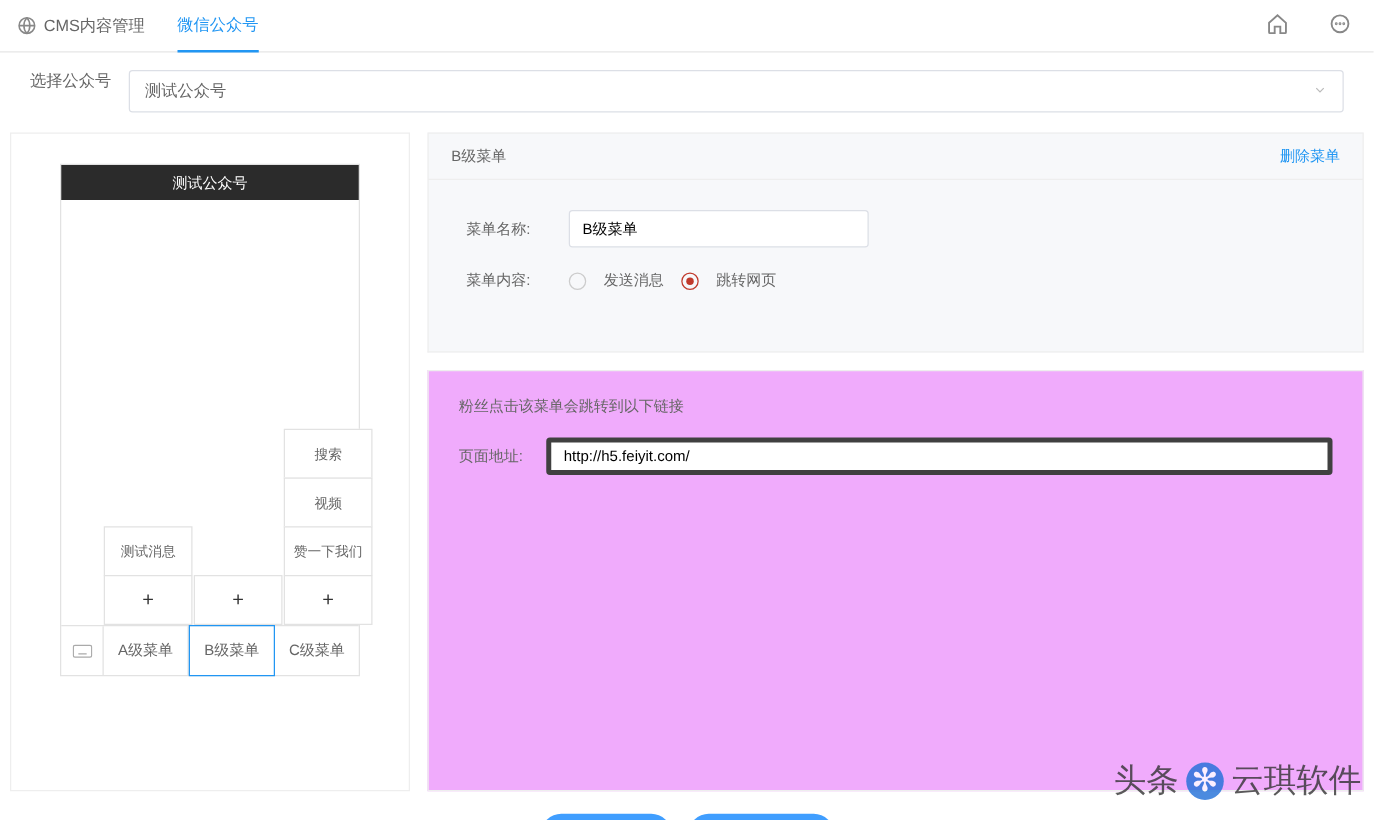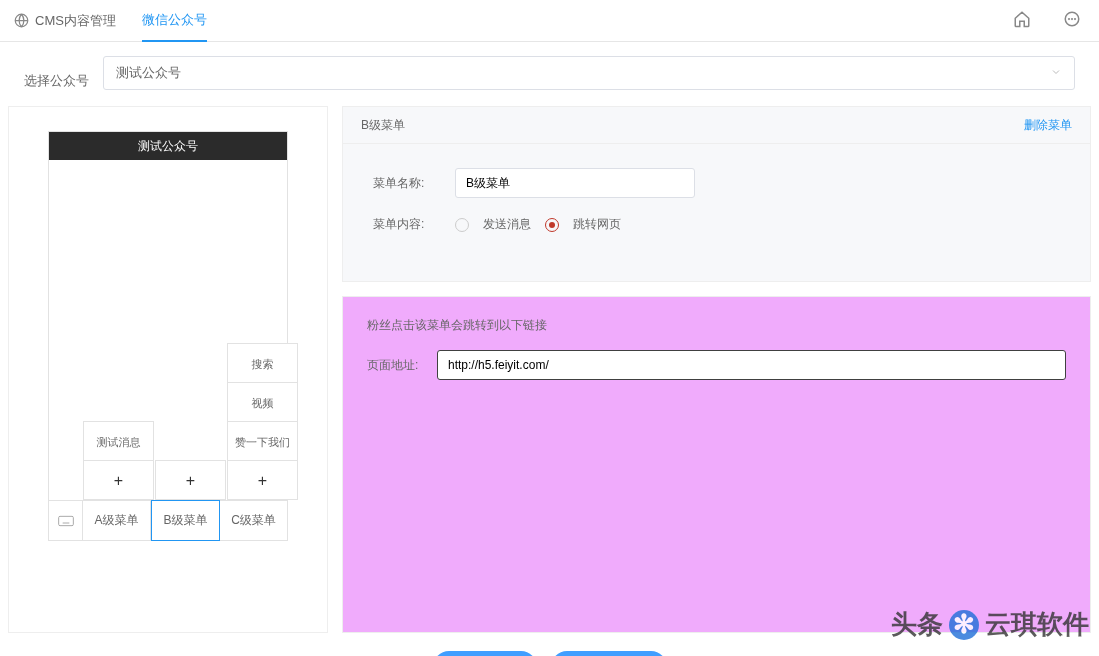--- a/index.html
+++ b/index.html
@@ -6,21 +6,21 @@
 body { font-family: "Microsoft YaHei", Arial, sans-serif; font-size: 13px; color: #666; background: #fff; }
 
 .topbar { height: 42px; display: flex; align-items: center; border-bottom: 1px solid #e6e6e6; padding: 0 14px; position: relative; }
 .topbar .globe { margin-right: 6px; color: #888; display: inline-flex; align-items: center; }
 .topbar .brand { color: #666; }
 .topbar .tab { margin-left: 26px; color: #2196f3; height: 42px; display: inline-flex; align-items: center; border-bottom: 2px solid #2196f3; }
 .topbar .right-icons { position: absolute; right: 18px; display: flex; align-items: center; gap: 32px; }
 .topbar .right-icons span { color: #888; position: relative; }
 .dot-badge { width: 6px; height: 6px; background: #f56c6c; border-radius: 50%; position: absolute; top: -2px; right: -10px; }
 
-.selector-row { display: flex; align-items: flex-end; padding: 14px 24px 8px 24px; }
+.selector-row { display: flex; align-items: flex-start; padding: 14px 24px 8px 24px; }
 .selector-row .lbl { color: #666; margin-right: 14px; }
 .selector-row .select { flex: 1; border: 1px solid #dcdfe6; border-radius: 3px; height: 34px; display: flex; align-items: center; padding: 0 12px; position: relative; color: #666; }
 .selector-row .select .arrow { position: absolute; right: 12px; color: #bbb; }
 
 .content { display: flex; gap: 14px; padding: 8px 8px 0 8px; }
 
 .phone-panel { width: 320px; background: #fff; border: 1px solid #eee; padding: 24px 20px; }
 .phone { width: 240px; margin: 0 auto; border: 1px solid #e2e2e2; }
 .phone-title { background: #2b2b2b; color: #fff; text-align: center; height: 28px; line-height: 28px; font-size: 12px; }
 .phone-body { height: 340px; position: relative; }
@@ -45,26 +45,26 @@
 .form-row input[type=text] { width: 240px; height: 30px; border: 1px solid #dcdfe6; border-radius: 3px; padding: 0 10px; font-size: 12px; background: #fff; }
 .radio-group { display: flex; align-items: center; gap: 14px; font-size: 12px; }
 .radio { width: 14px; height: 14px; border-radius: 50%; border: 1px solid #ccc; display: inline-block; position: relative; }
 .radio.checked::after { content: ""; position: absolute; width: 6px; height: 6px; background: #c0392b; border-radius: 50%; top: 3px; left: 3px; }
 .radio.checked { border-color: #c0392b; }
 
 .link-section { border: 1px solid #eee; margin-top: 14px; padding: 20px 24px 22px 24px; background: #f0abfc; }
 .link-section .hint { font-size: 12px; color: #666; margin-bottom: 16px; }
 .link-section .addr-row { display: flex; align-items: center; }
 .link-section .addr-lbl { width: 70px; font-size: 12px; color: #666; }
-.link-section .addr-input { flex: 1; height: 30px; border: 1px solid #404040; border-radius: 3px; padding: 0 10px; font-size: 12px; }
+.link-section .addr-input { flex: 1; height: 30px; border: 4px solid #404040; border-radius: 3px; padding: 0 10px; font-size: 12px; }
 
 .footer-btns { display: flex; justify-content: center; gap: 14px; padding: 18px 0 24px 0; }
 .btn { background: #409eff; color: #fff; border: none; border-radius: 16px; height: 32px; padding: 0 22px; font-size: 12px; cursor: pointer; }
 
-.watermark { position: fixed; right: 10px; bottom: 14px; font-size: 26px; font-weight: bold; color: #333; opacity: 0.8; display: flex; align-items: center; gap: 6px; }
+.watermark { position: fixed; right: 10px; bottom: 14px; font-size: 26px; font-weight: normal; color: #333; opacity: 0.8; display: flex; align-items: center; gap: 6px; }
 .watermark .wm-icon { width: 30px; height: 30px; border-radius: 50%; background: #1e6fd8; display: inline-flex; align-items: center; justify-content: center; color: #fff; }
 .big-space { height: 230px; }
 </style>
 </head>
 <body>
 
 <div class="topbar">
   <span class="globe">
     <svg width="15" height="15" viewBox="0 0 24 24" fill="none" stroke="#888" stroke-width="2">
         <circle cx="12" cy="12" r="10"></circle>

